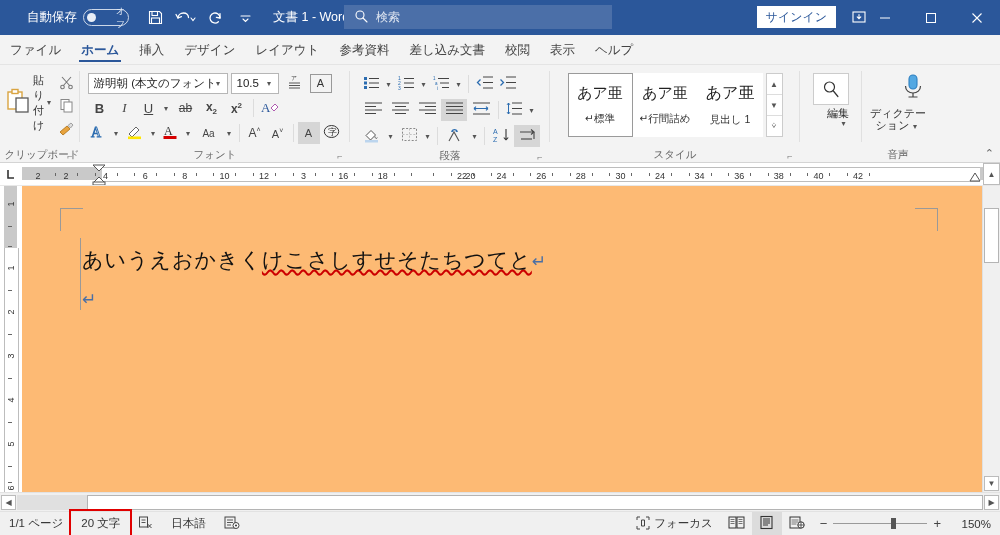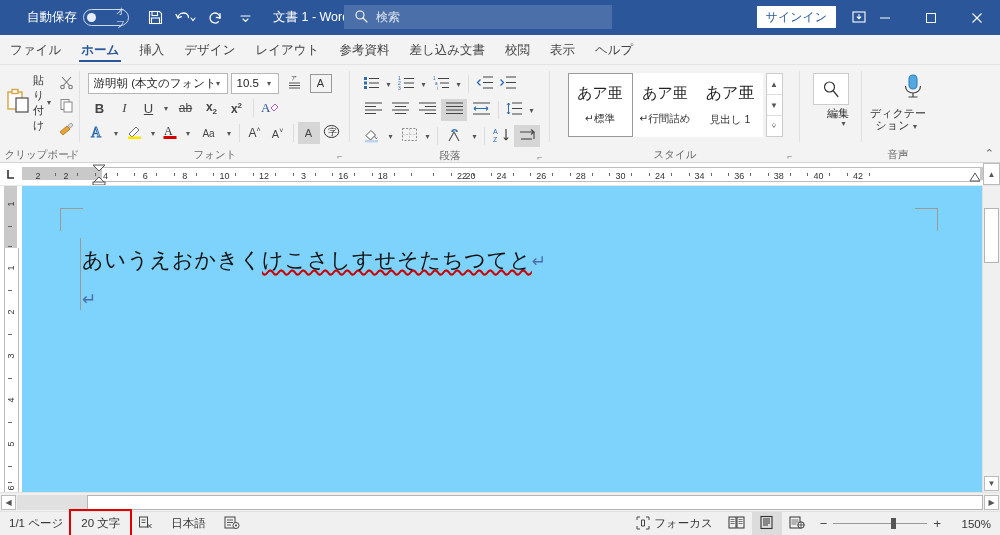--- a/index.html
+++ b/index.html
@@ -168,21 +168,21 @@
 
   
   .bodyarea{flex:1;display:flex;position:relative;background:#fff;overflow:hidden;}
   .vruler{width:22px;background:#fff;position:relative;border-right:0;flex:none;}
   .vr-band{position:absolute;left:4px;width:13px;background:#c9c9c9;}
   .vr-white{position:absolute;left:4px;width:13px;background:#fff;border-left:1px solid #bdbdbd;border-right:1px solid #bdbdbd;}
   .vtick{position:absolute;left:11px;font-size:9px;color:#333;transform:translate(-50%,-50%) rotate(-90deg);}
   .vmark{position:absolute;left:8px;width:4px;height:1px;background:#666;}
 
   .page{
-    position:relative;flex:1;background:#7dd3fc;overflow:hidden;
+    position:relative;flex:1;background:#fdba74;overflow:hidden;
   }
   .corner{position:absolute;width:22px;height:22px;}
   .corner.tl{border-left:1px solid #999;border-top:1px solid #999;}
   .corner.tr{border-right:1px solid #999;border-top:1px solid #999;}
   .doctext{
     position:absolute;left:60px;top:60px;font-family:"Liberation Serif","DejaVu Serif",serif;
     font-size:21px;color:#111;letter-spacing:1px;white-space:nowrap;
   }
   .spell{
     border-bottom:2px dotted #cc0000;

